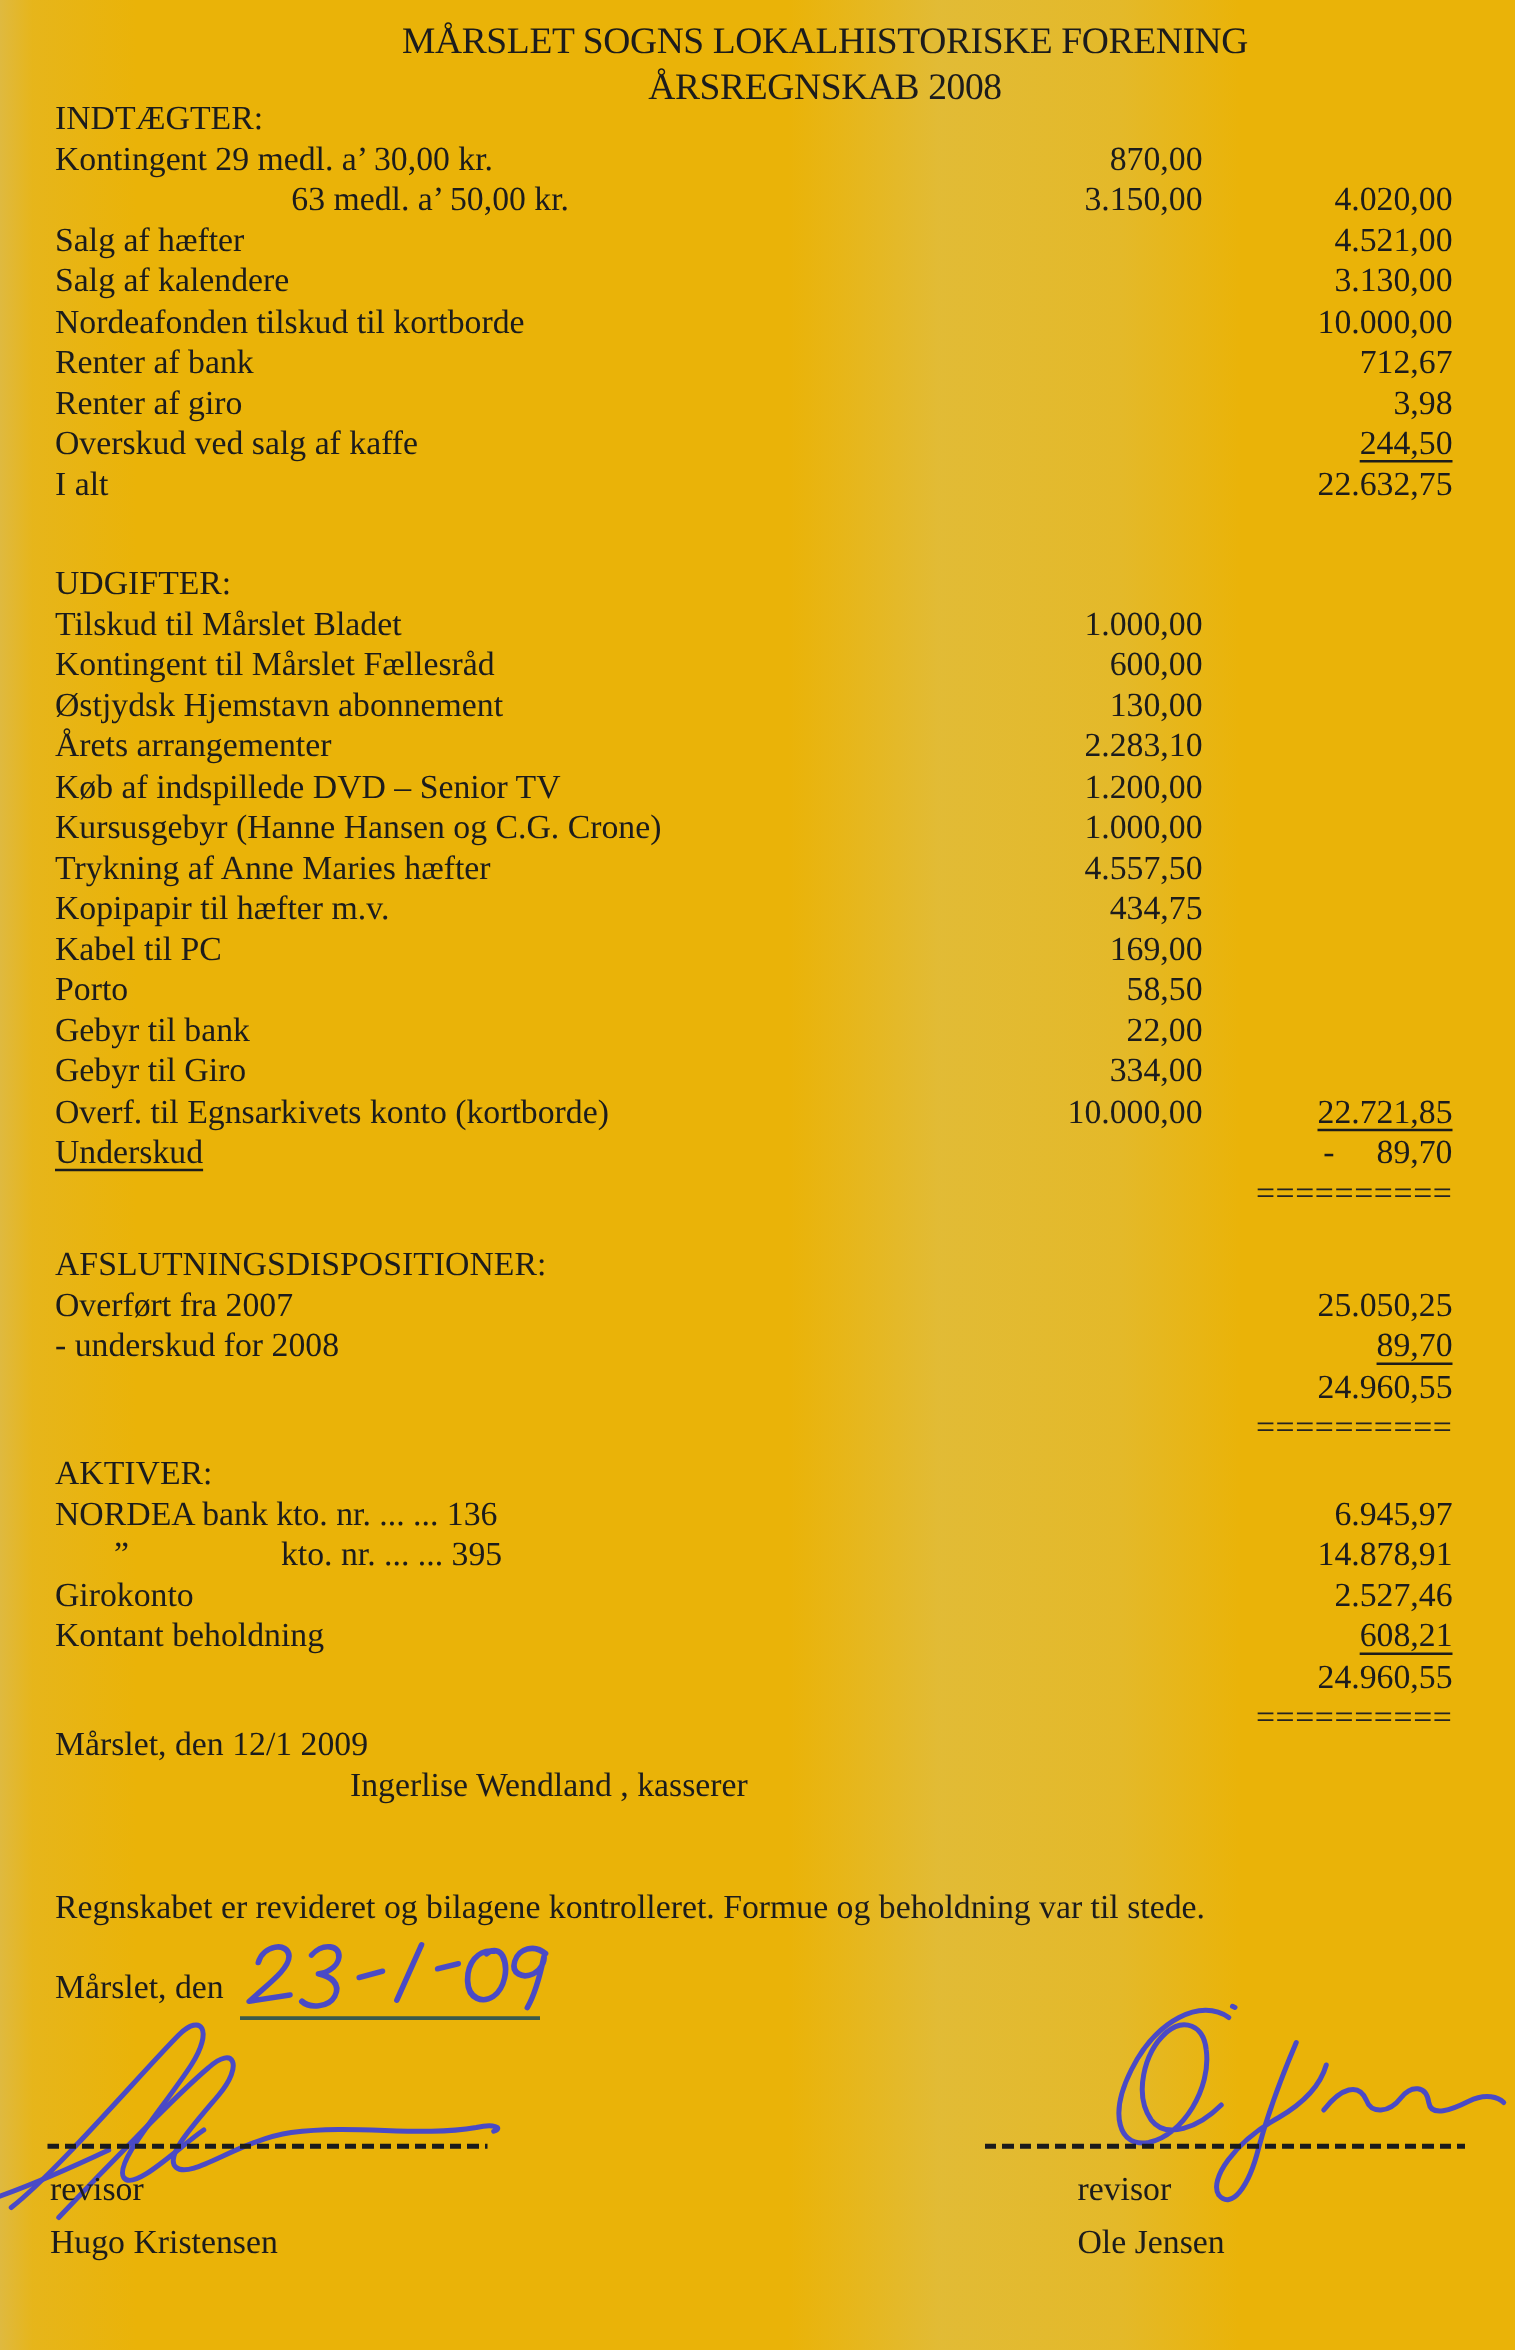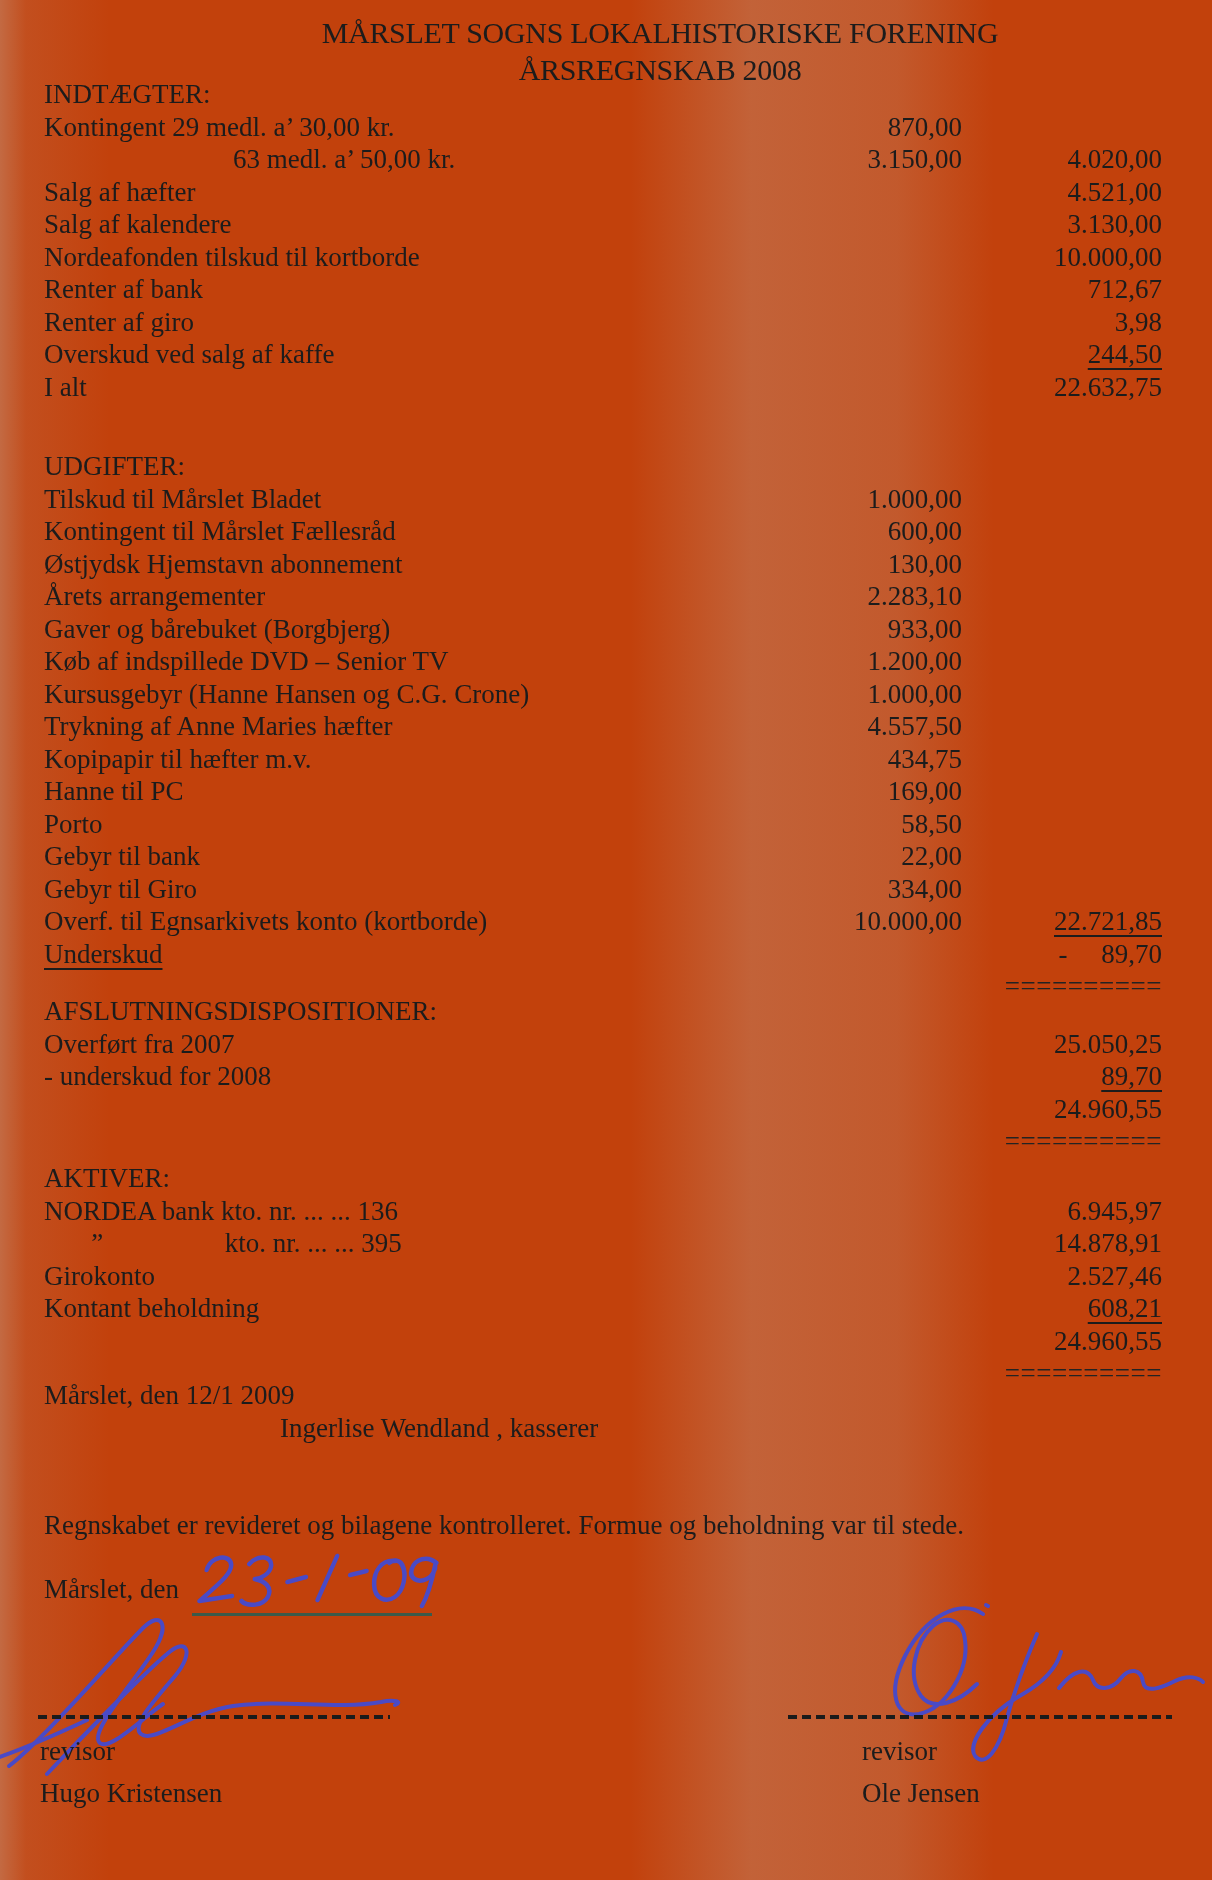--- a/index.html
+++ b/index.html
@@ -1,18 +1,18 @@
 <!DOCTYPE html>
 <html><head>
 <meta charset="utf-8">
 <style>
   html,body{margin:0;padding:0;background:#f4f3ef;}
   .page{
     position:relative;width:1212px;height:1880px;margin:0 auto;
-    background:#c2410c;
+    background:#eab308;
     font-family:"Liberation Serif","DejaVu Serif",serif;
     font-size:27px;color:#1c1c1c;overflow:hidden;
   }
   .tint{
     position:absolute;inset:0;pointer-events:none;
     background:
       linear-gradient(90deg, rgba(198,200,192,.30) 0px, rgba(198,200,192,.10) 26px, rgba(0,0,0,0) 110px),
       linear-gradient(90deg, rgba(0,0,0,0) 52%, rgba(196,216,214,.22) 62%, rgba(196,216,214,.16) 74%, rgba(0,0,0,0) 82%);
   }
   .title,.subtitle{
@@ -123,46 +123,41 @@
           <span class="lbl">Østjydsk Hjemstavn abonnement</span>
           <span class="amt mid">130,00</span>
           <span class="amt rgt"></span>
         </div>
         <div class="frow">
           <span class="lbl">Årets arrangementer</span>
           <span class="amt mid">2.283,10</span>
           <span class="amt rgt"></span>
         </div>
         <div class="frow">
-          <span class="lbl">Gaver og bårebuket (Borgbjerg)</span>
-          <span class="amt mid">933,00</span>
-          <span class="amt rgt"></span>
-        </div>
-        <div class="frow">
           <span class="lbl">Køb af indspillede DVD – Senior TV</span>
           <span class="amt mid">1.200,00</span>
           <span class="amt rgt"></span>
         </div>
         <div class="frow">
           <span class="lbl">Kursusgebyr (Hanne Hansen og C.G. Crone)</span>
           <span class="amt mid">1.000,00</span>
           <span class="amt rgt"></span>
         </div>
         <div class="frow">
           <span class="lbl">Trykning af Anne Maries hæfter</span>
           <span class="amt mid">4.557,50</span>
           <span class="amt rgt"></span>
         </div>
         <div class="frow">
           <span class="lbl">Kopipapir til hæfter m.v.</span>
           <span class="amt mid">434,75</span>
           <span class="amt rgt"></span>
         </div>
         <div class="frow">
-          <span class="lbl">Hanne til PC</span>
+          <span class="lbl">Kabel til PC</span>
           <span class="amt mid">169,00</span>
           <span class="amt rgt"></span>
         </div>
         <div class="frow">
           <span class="lbl">Porto</span>
           <span class="amt mid">58,50</span>
           <span class="amt rgt"></span>
         </div>
         <div class="frow">
           <span class="lbl">Gebyr til bank</span>

